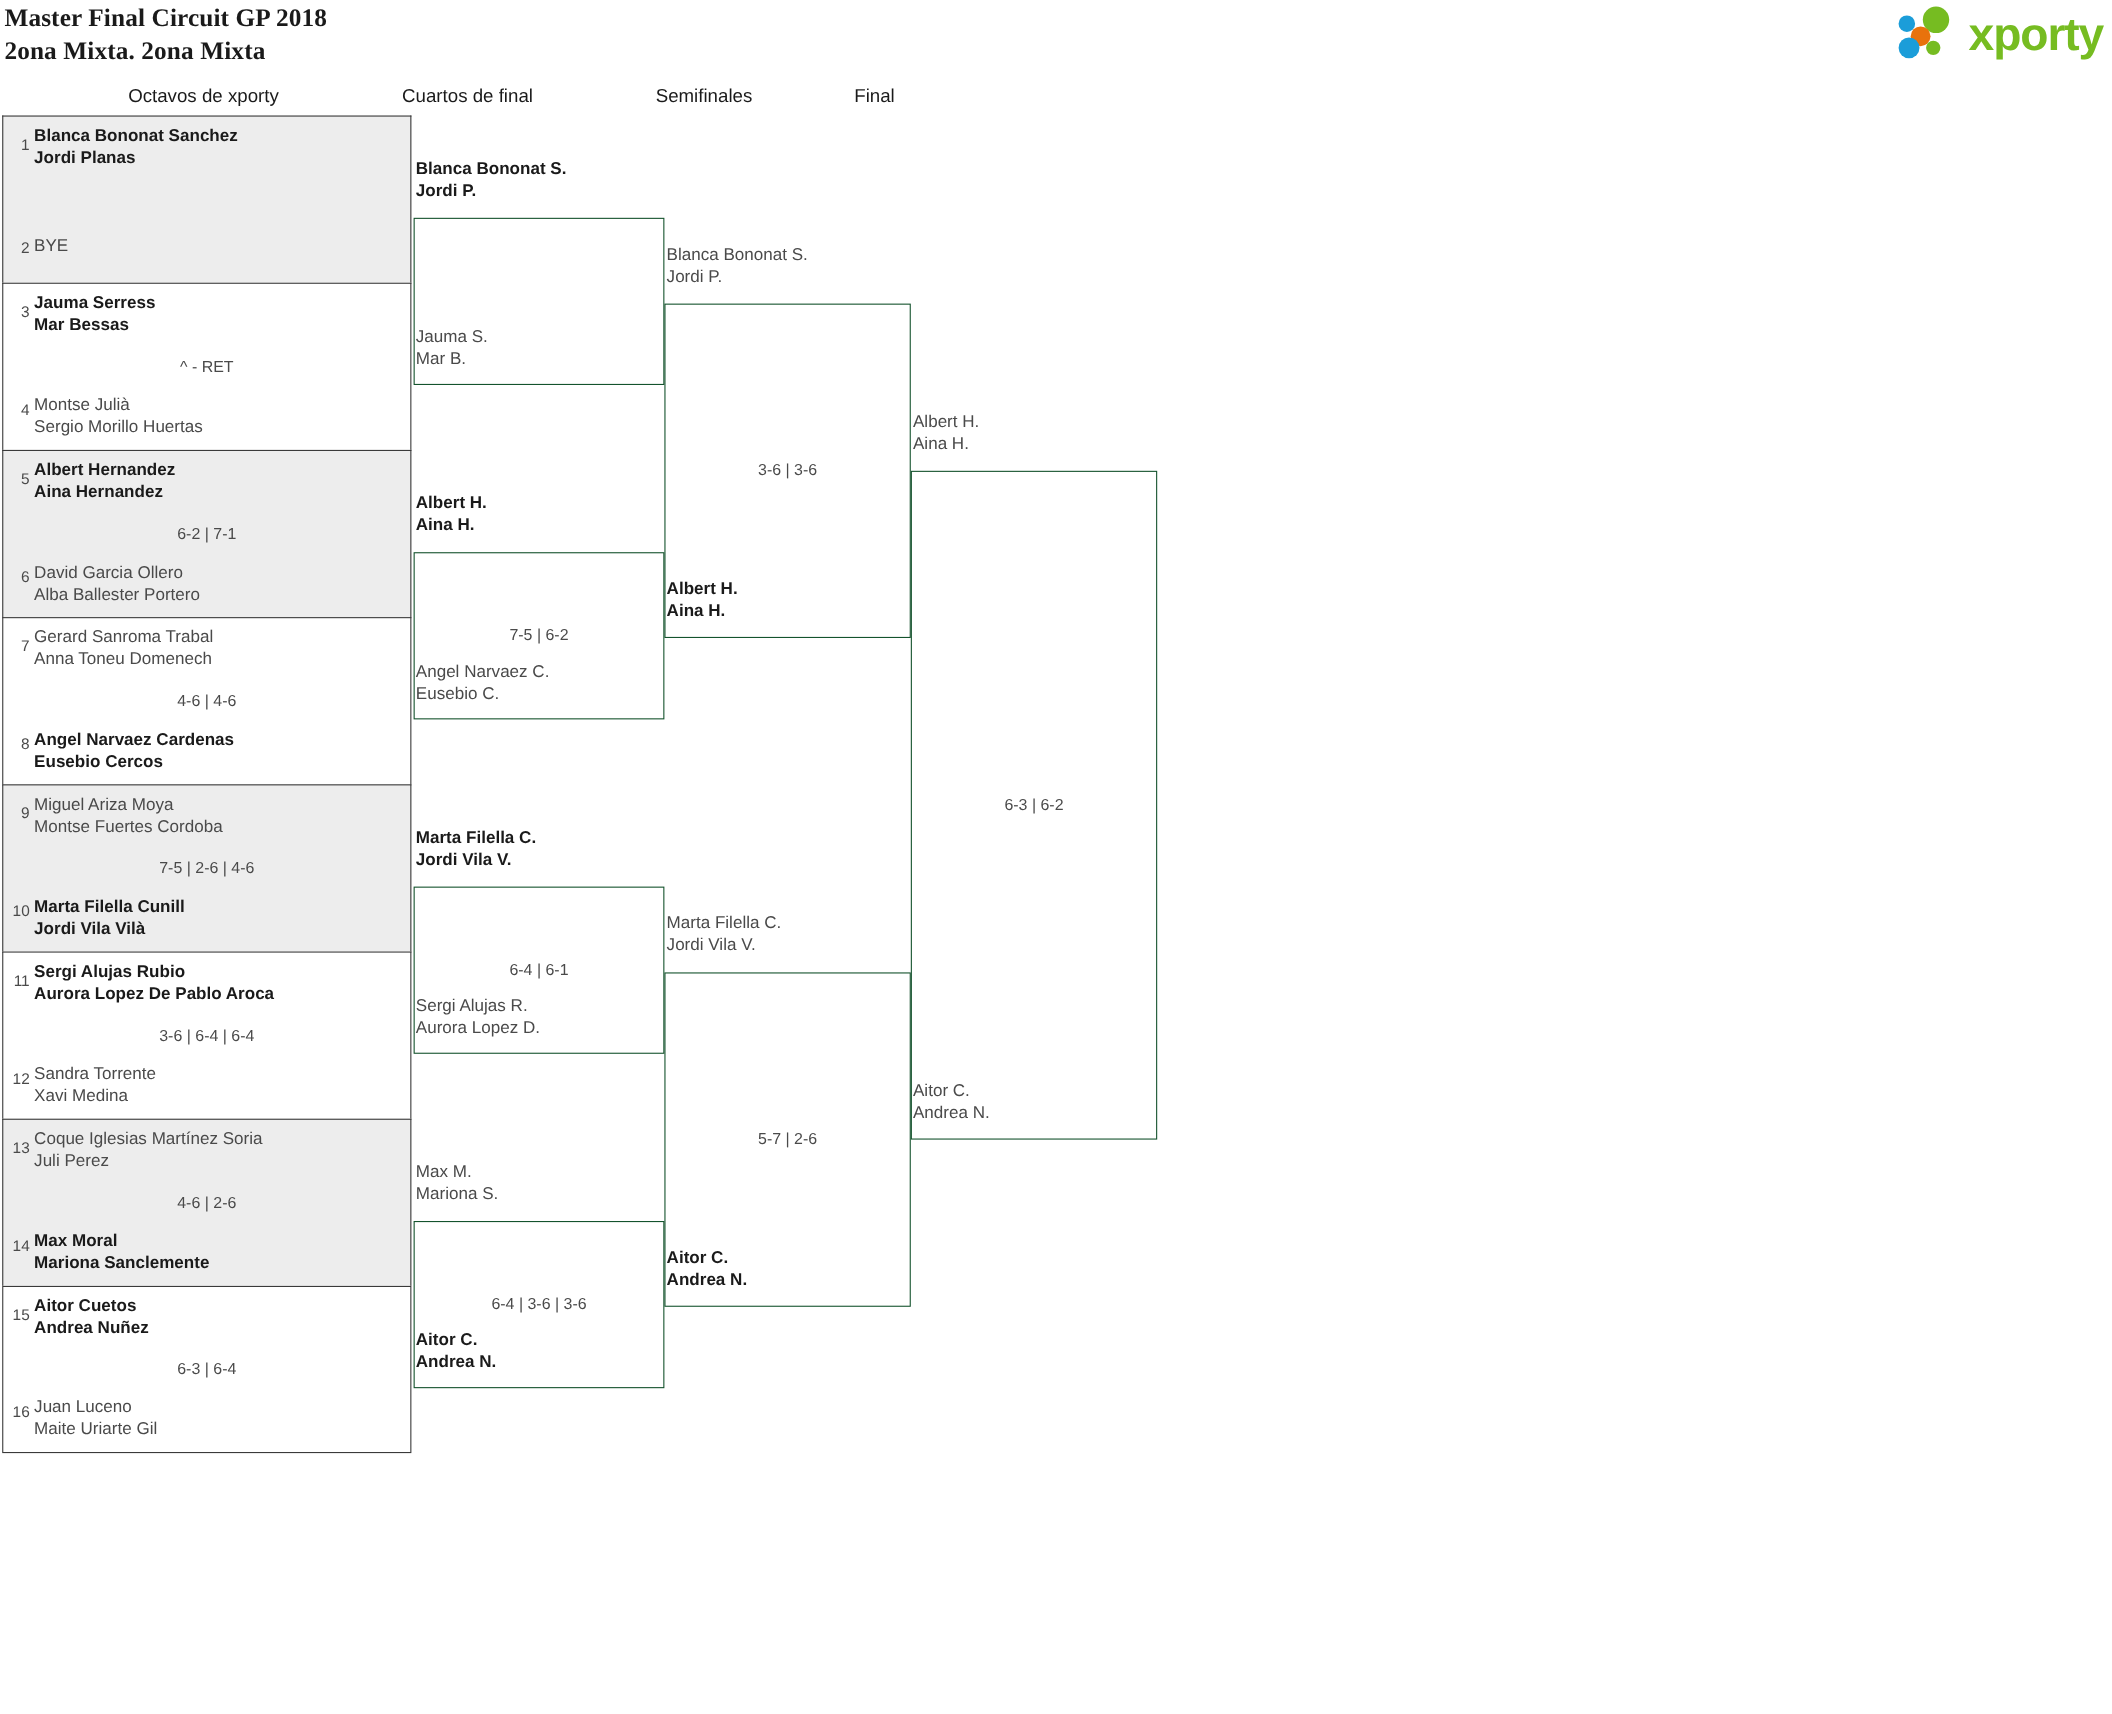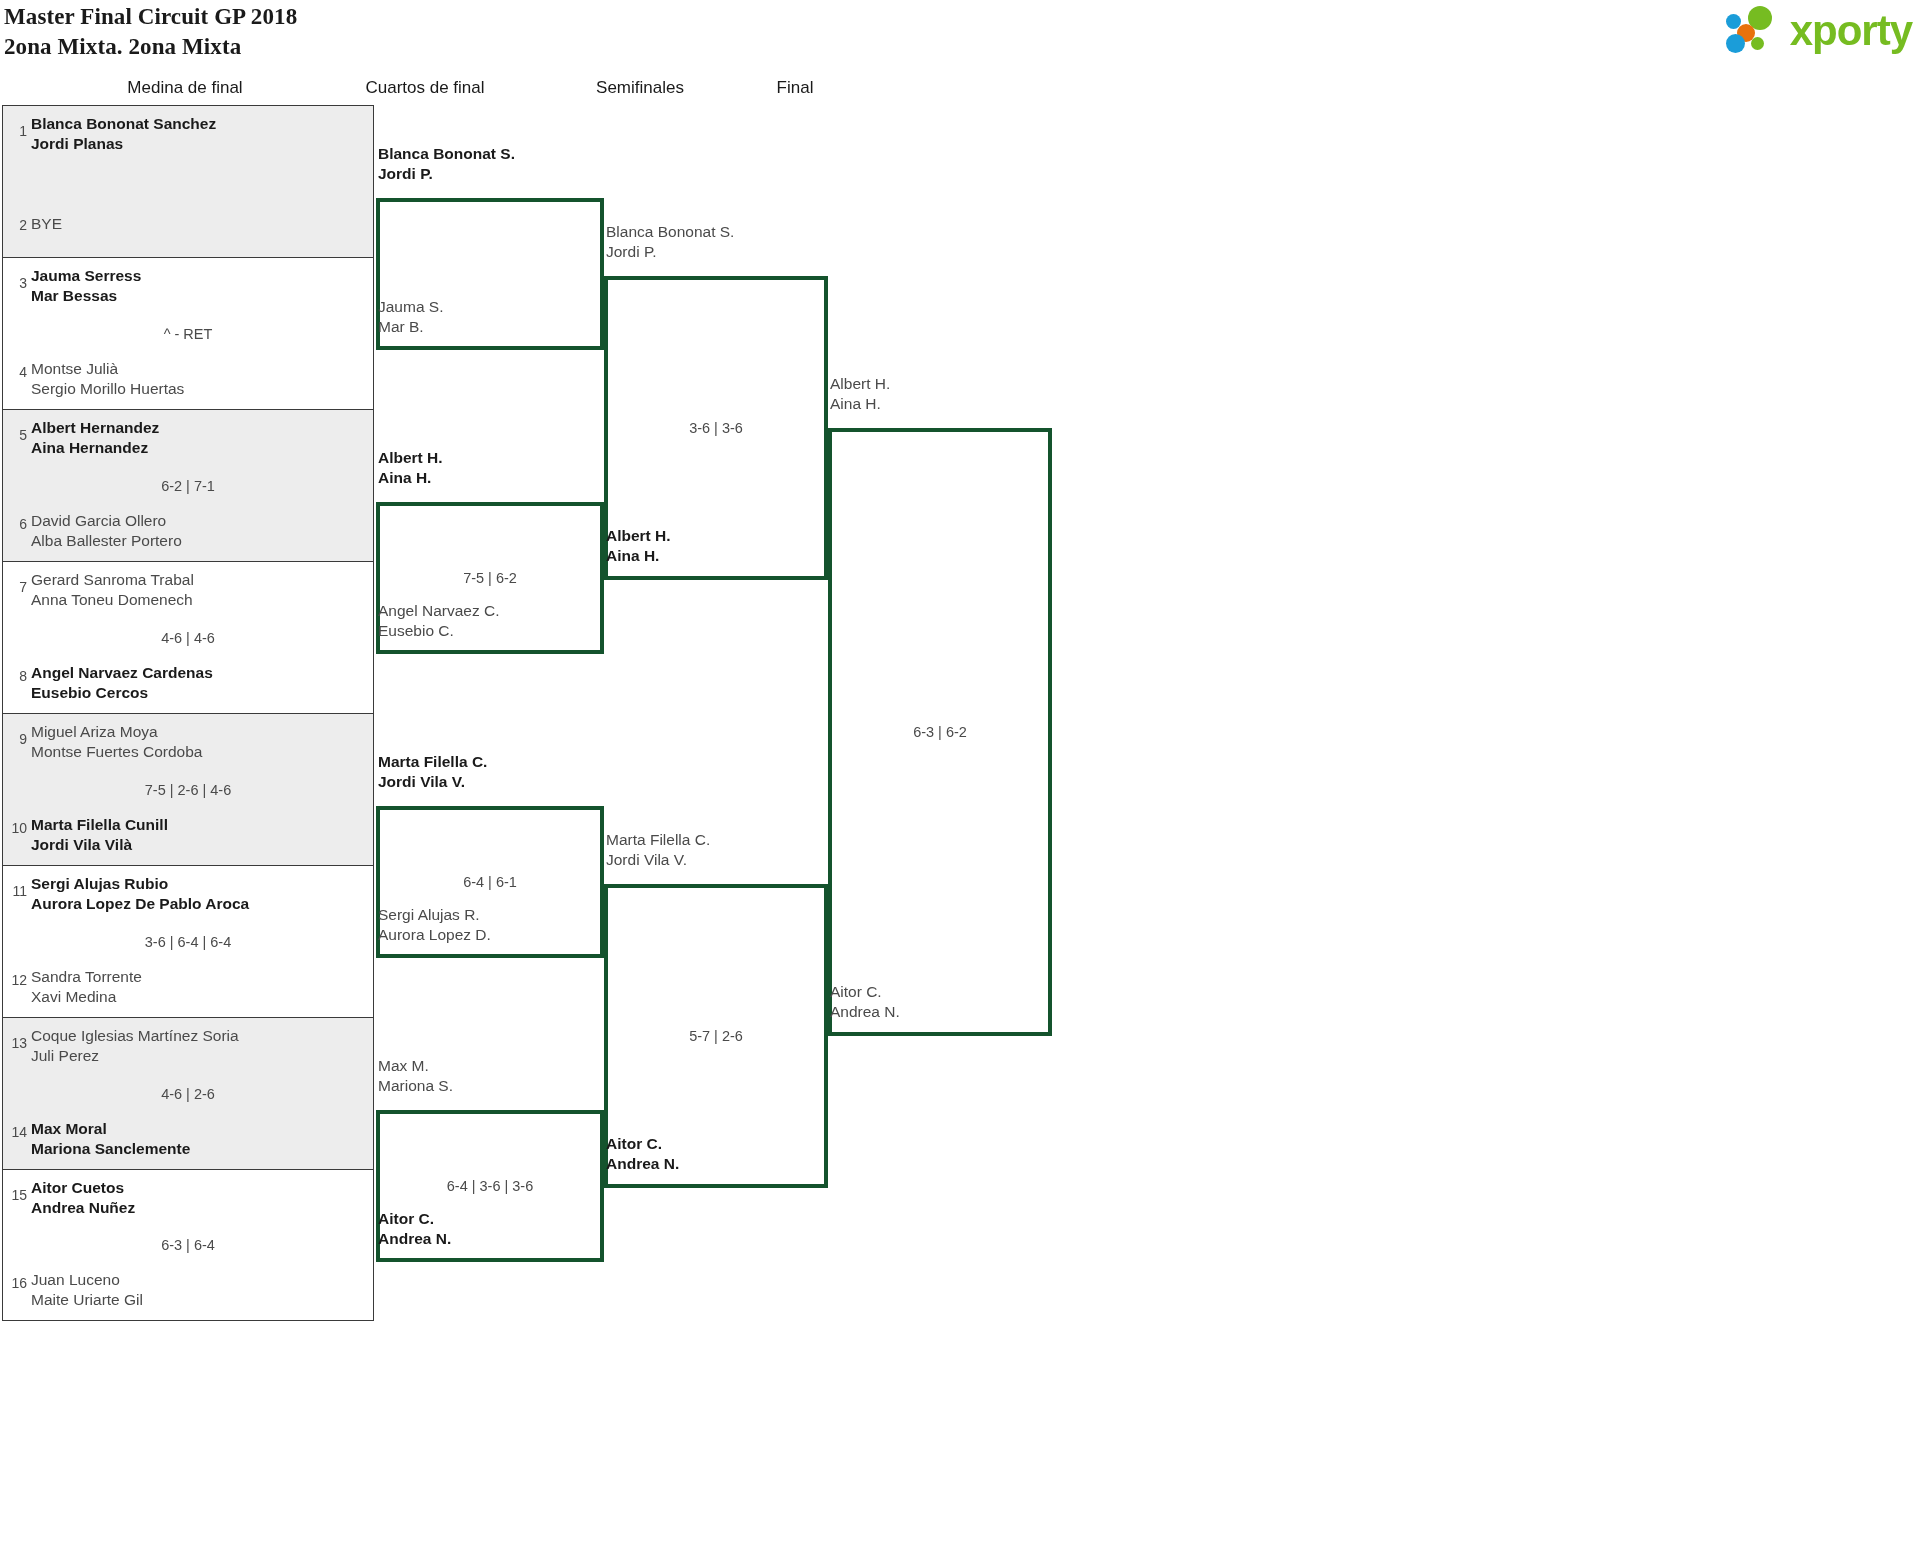--- a/index.html
+++ b/index.html
@@ -33,21 +33,21 @@
   .seed.bot{bottom:29px;}
   .team{position:absolute;left:28px;font-size:15.5px;line-height:19.5px;color:#4a4a4a;white-space:nowrap;}
   .team.top{top:8px;}
   .team.bot{bottom:11px;}
   .team.win{color:#1a1a1a;font-weight:bold;}
   .bye{position:absolute;left:28px;bottom:24px;font-size:15.5px;color:#4a4a4a;margin-top:25px;}
   .r1-score{position:absolute;left:0;right:0;top:50%;transform:translateY(-50%);
             text-align:center;font-size:14.5px;color:#4a4a4a;}
 
   
-  .conn{position:absolute;box-sizing:border-box;border:4px solid #14532d;background:transparent;}
+  .conn{position:absolute;box-sizing:border-box;border:1px solid #14532d;background:transparent;}
   .conn-score{position:absolute;left:0;right:0;top:50%;transform:translateY(-50%);
               text-align:center;font-size:14.5px;color:#4a4a4a;}
 
   
   .slot{position:absolute;font-size:15.5px;line-height:19.5px;color:#4a4a4a;white-space:nowrap;}
   .slot.win{color:#1a1a1a;font-weight:bold;}
 </style>
 </head>
 <body>
 
@@ -62,21 +62,21 @@
     <div class="logo-mark">
       <span class="dot" style="left:0px;top:8px;width:15px;height:15px;background:#1b9dd9;"></span>
       <span class="dot" style="left:22px;top:0px;width:24px;height:24px;background:#76bc21;"></span>
       <span class="dot" style="left:11px;top:18px;width:18px;height:18px;background:#e8720c;"></span>
       <span class="dot" style="left:0px;top:28px;width:19px;height:19px;background:#1b9dd9;"></span>
       <span class="dot" style="left:25px;top:31px;width:13px;height:13px;background:#76bc21;"></span>
     </div>
     <div class="logo-word">xporty</div>
   </div>
 
-  <div class="round-head" style="left:60px;top:78px;width:250px;">Medina de final</div>
+  <div class="round-head" style="left:60px;top:78px;width:250px;">Octavos de xporty</div>
   <div class="round-head" style="left:300px;top:78px;width:250px;">Cuartos de final</div>
   <div class="round-head" style="left:555px;top:78px;width:170px;">Semifinales</div>
   <div class="round-head" style="left:745px;top:78px;width:100px;">Final</div>
 
   <div class="r1-wrap">
 
     <div class="r1-match shaded">
       <span class="seed top">1</span>
       <div class="team top win">
         <div>Blanca Bononat Sanchez</div>

